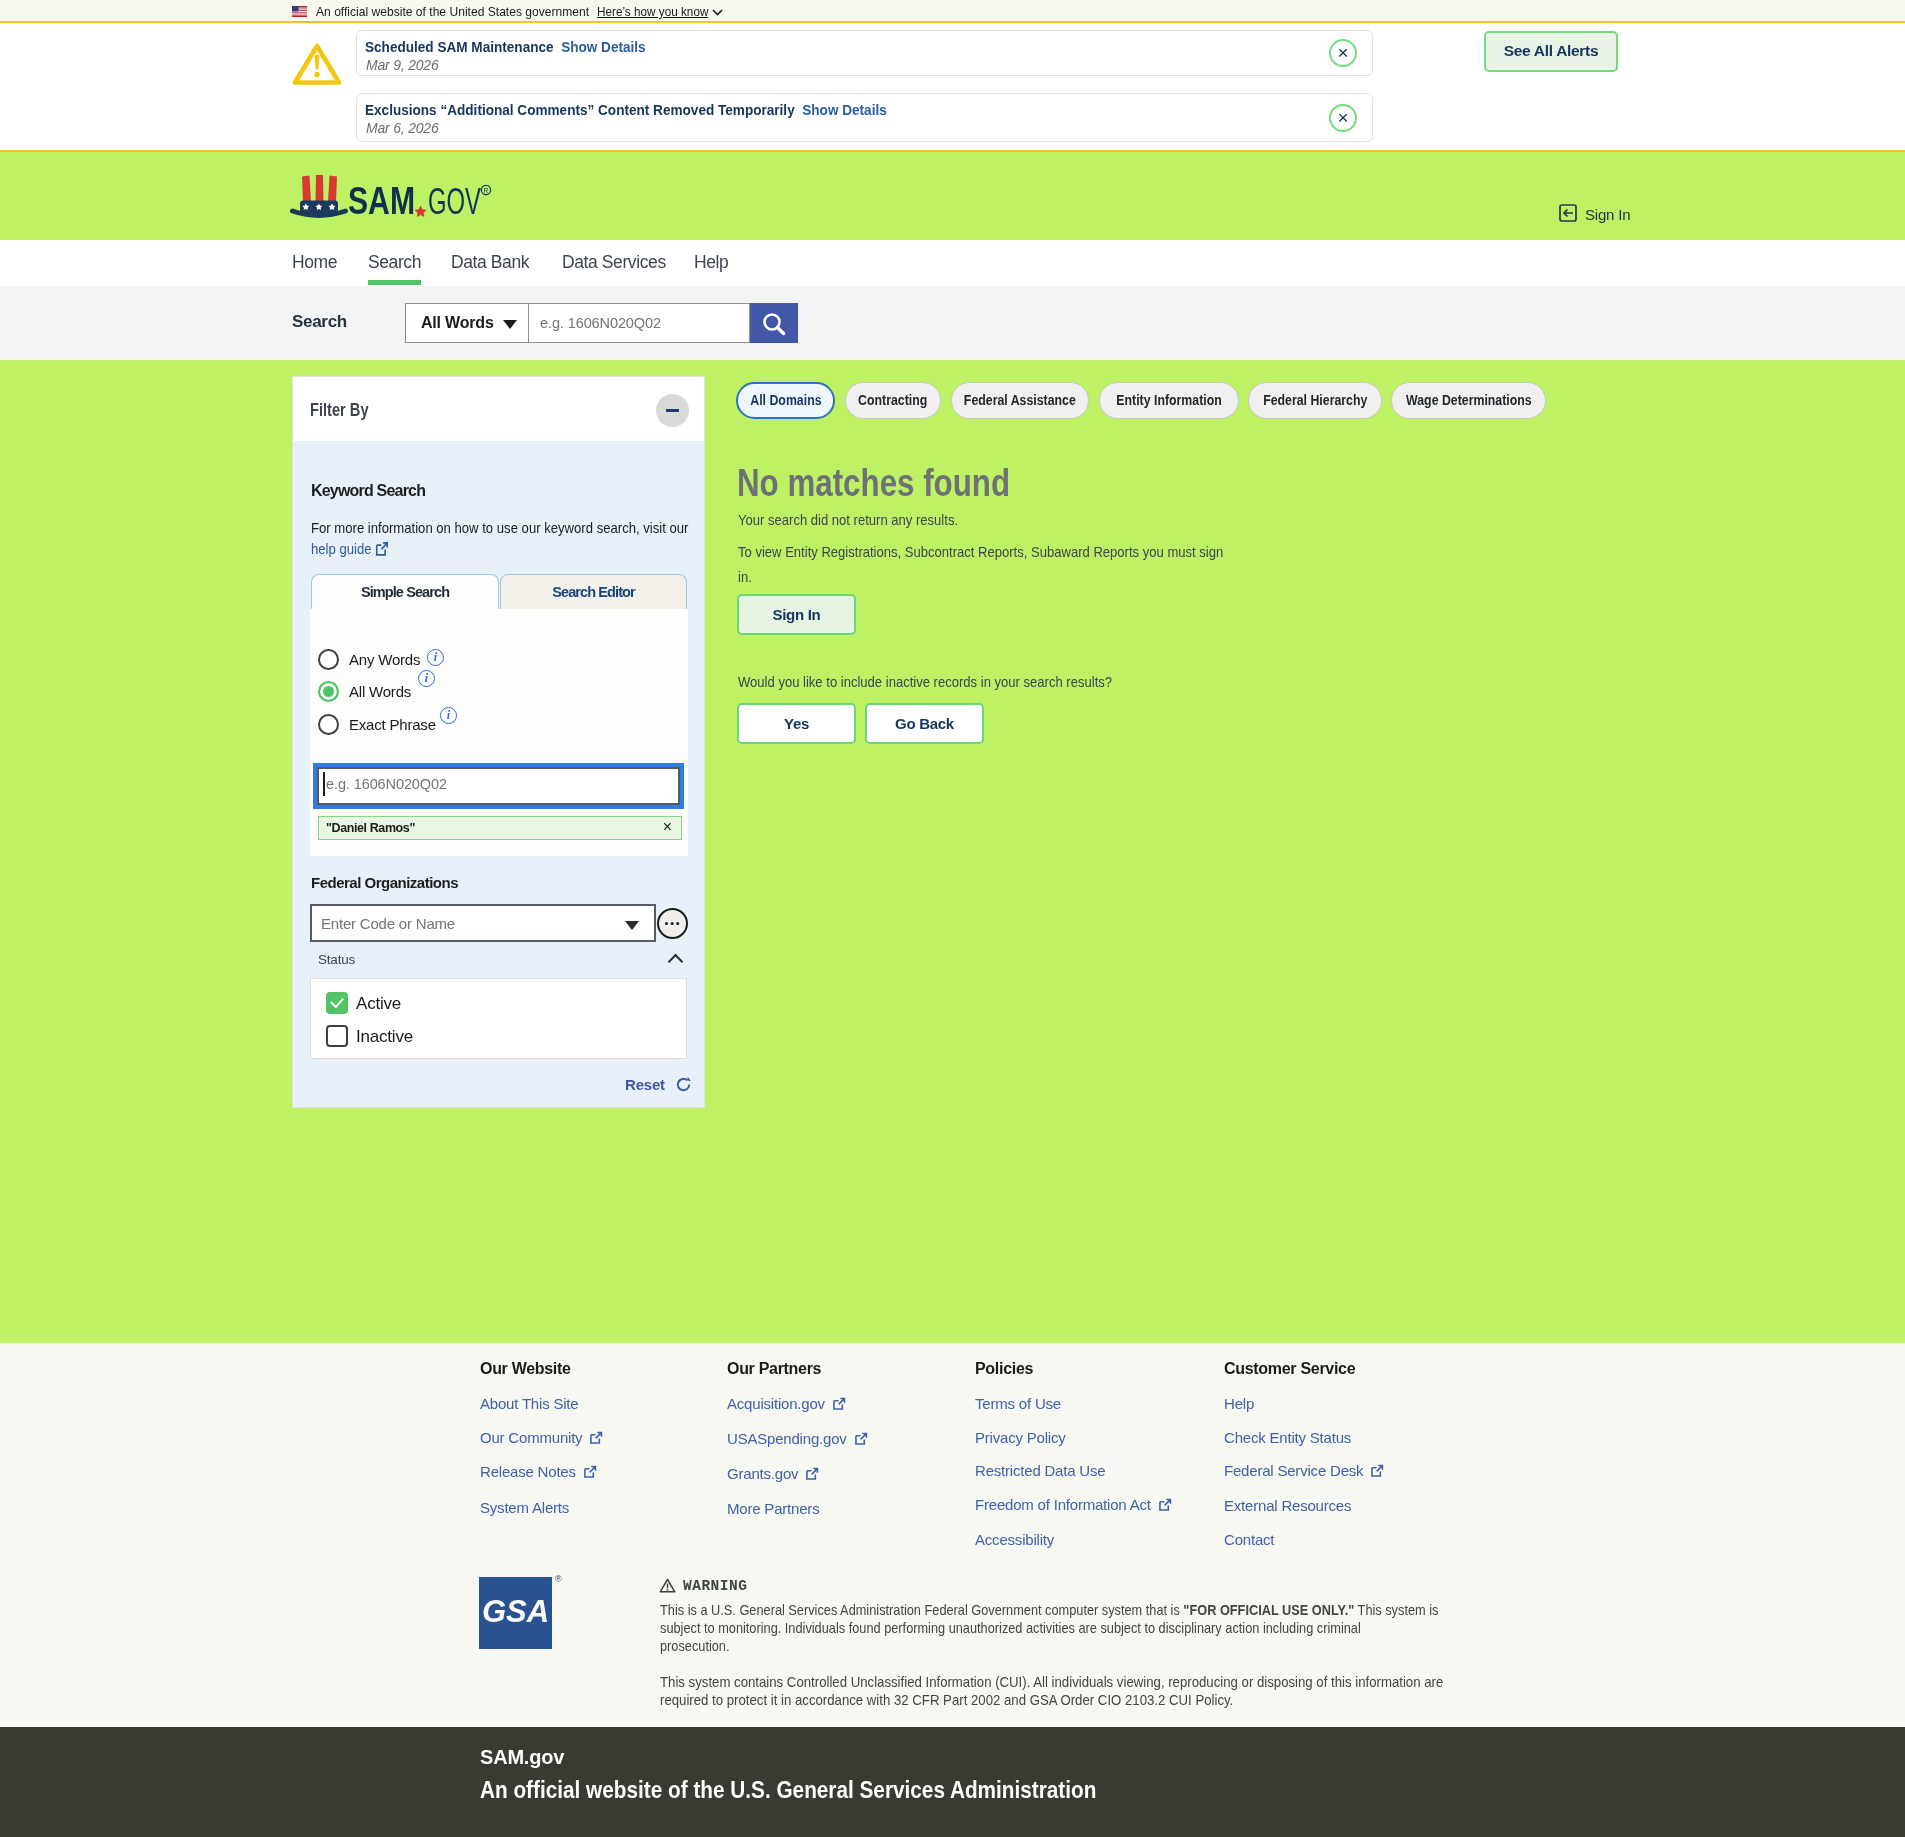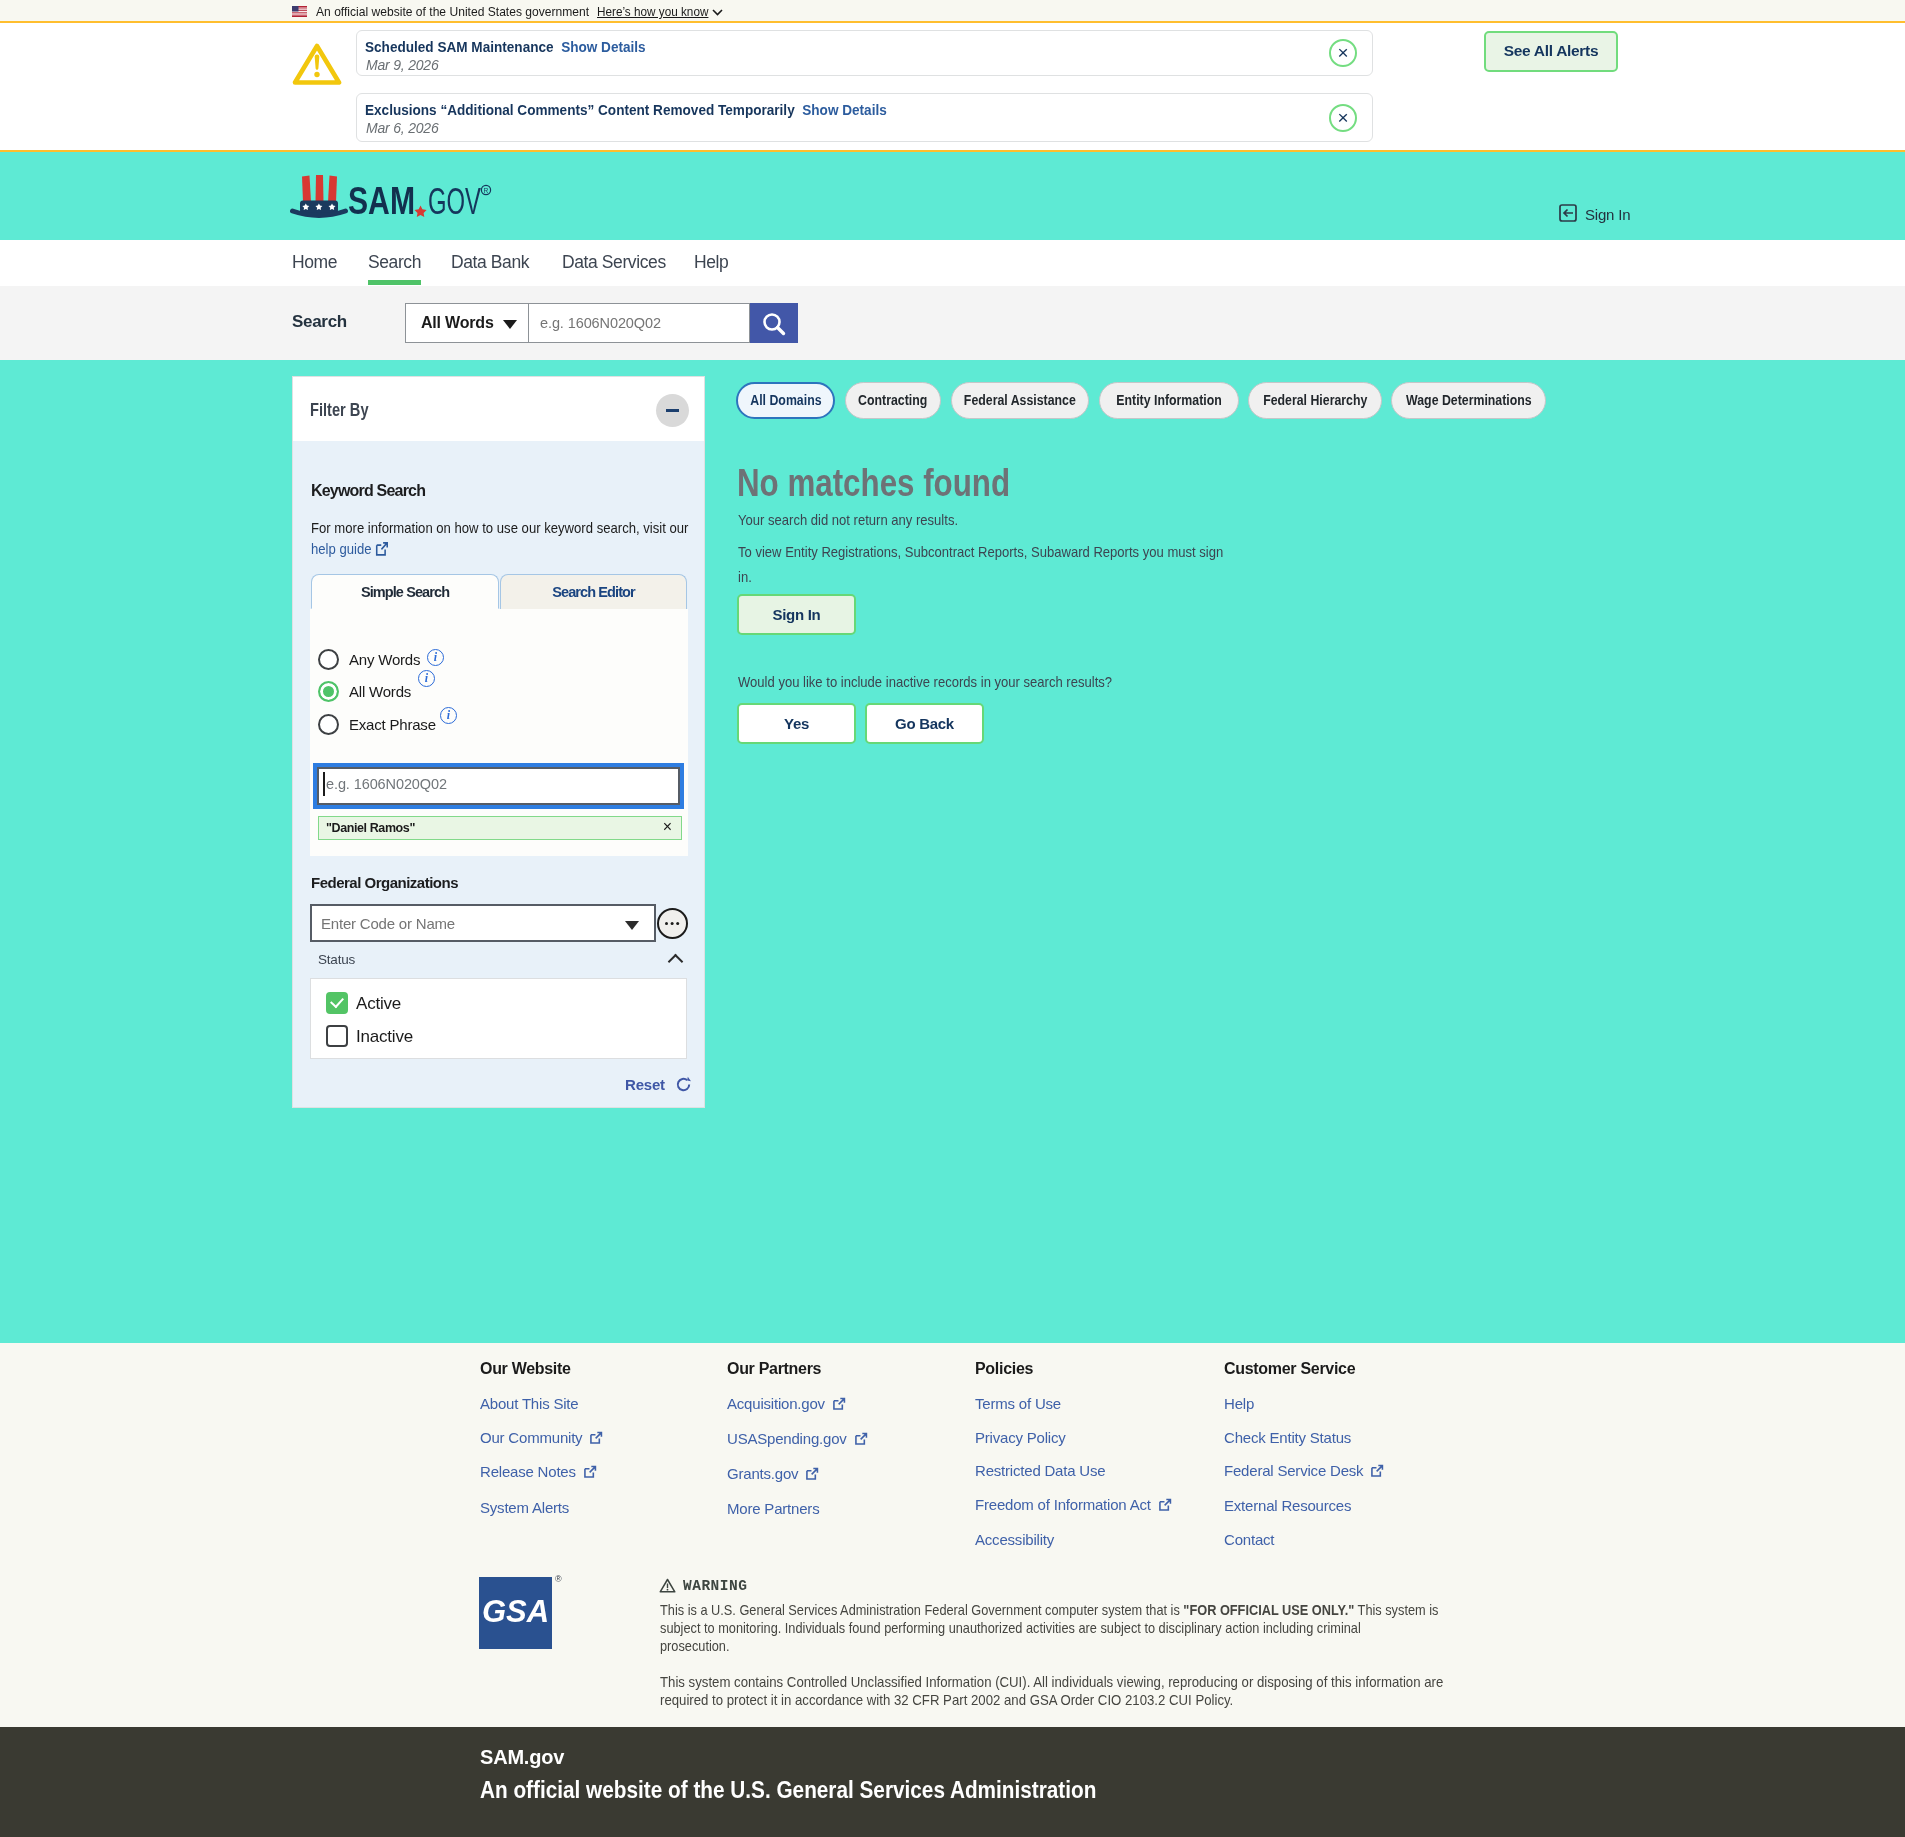--- a/index.html
+++ b/index.html
@@ -1,17 +1,17 @@
 <!DOCTYPE html>
 <html><head>
 <meta charset="utf-8">
 <style>
 * { margin:0; padding:0; box-sizing:border-box; }
 html,body { width:1905px; height:1837px; font-family:"Liberation Sans",sans-serif; background:#fff; }
-#page { position:relative; width:1905px; height:1837px; overflow:hidden; background:#5eead4; }
+#page { position:relative; width:1905px; height:1837px; overflow:hidden; background:#bef264; }
 .abs { position:absolute; }
 
 #govbanner { left:0; top:0; width:1905px; height:23px; background:#f8f8f1; border-bottom:2px solid #ffbe2e; }
 #govbanner .txt { position:absolute; left:316px; top:4px; font-size:13.5px; color:#1b1b1b; transform:scaleX(0.895); transform-origin:0 0; white-space:nowrap; }
 #hyk { position:absolute; left:597px; top:4px; font-size:13.5px; color:#1b1b1b; text-decoration:underline; transform:scaleX(0.87); transform-origin:0 0; white-space:nowrap; }
 
 #alerts { left:0; top:23px; width:1905px; height:129px; background:#fff; border-bottom:2px solid #ffbe2e; }
 .alertbox { position:absolute; left:356px; width:1017px; background:#fff; border:1px solid #dfe1e2; border-radius:6px; }
 .alertbox .t1 { position:absolute; left:8px; top:7px; font-size:15px; font-weight:bold; color:#16355c; transform:scaleX(0.905); transform-origin:0 0; white-space:nowrap; }
 .alertbox .t1 a { color:#2c5c9e; }

